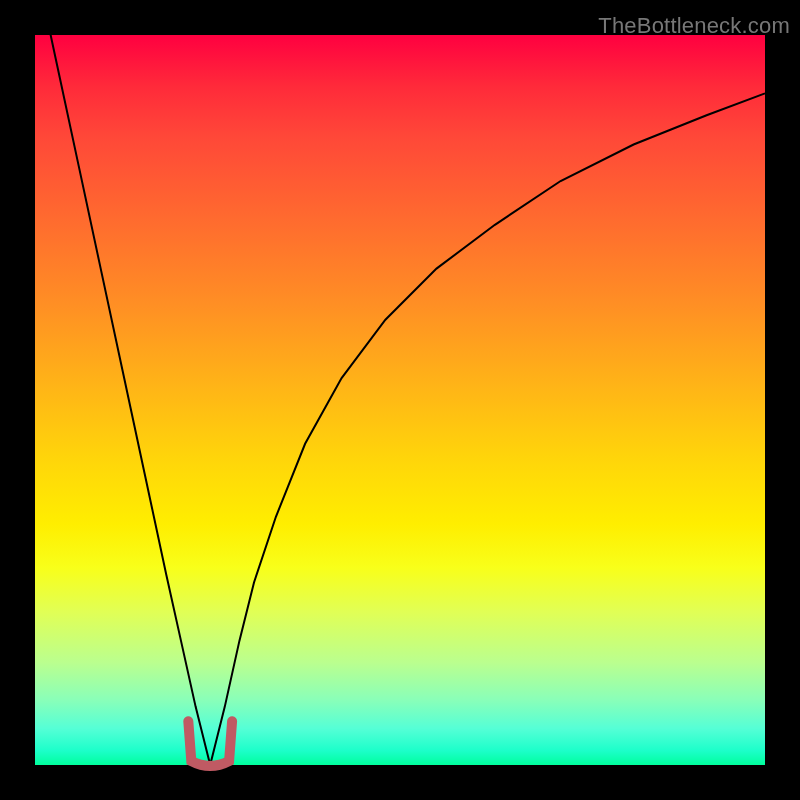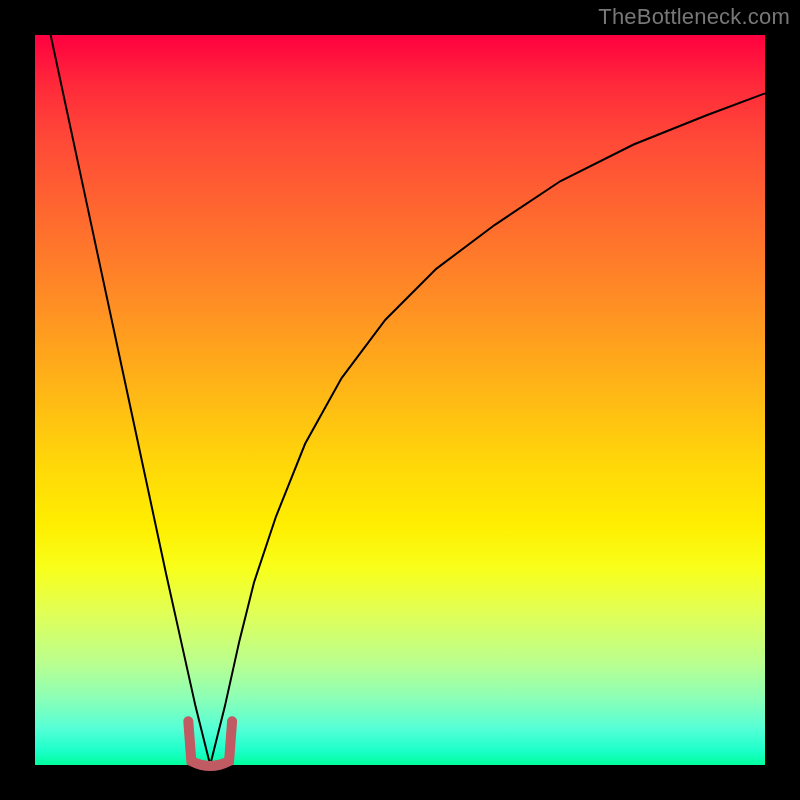--- a/index.html
+++ b/index.html
@@ -32,21 +32,21 @@
       #f8ff1a 73%,
       #e1ff55 79%,
       #baff8f 86%,
       #8affb8 91%,
       #55ffd6 95%,
       #1dffca 98%,
       #00ff9d 100%);
   }
   .watermark {
     position: absolute;
-    top: 4px;
+    top: 13px;
     right: 10px;
     color: #777;
     font-size: 22px;
     font-family: Arial, sans-serif;
     letter-spacing: 0.2px;
   }
   svg.curves {
     position: absolute;
     left: 0; top: 0;
     width: 730px; height: 730px;

